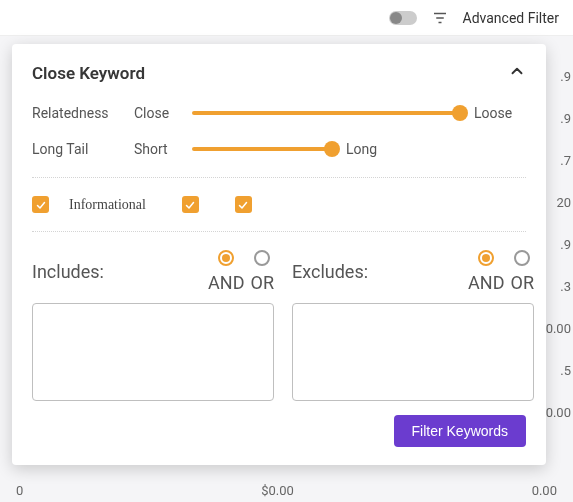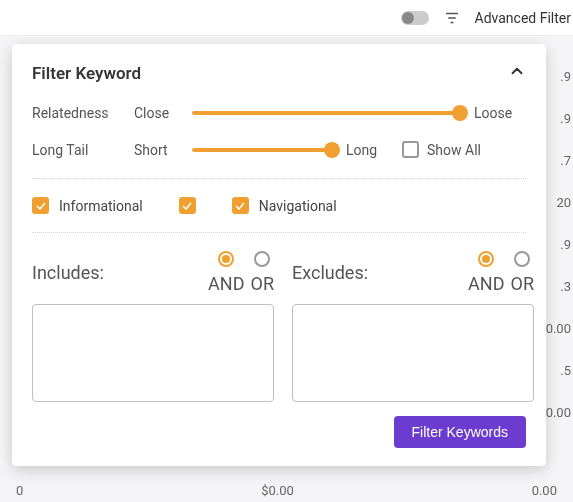--- a/index.html
+++ b/index.html
@@ -13,21 +13,21 @@
     position: relative;
     overflow: hidden;
   }
   .topbar {
     height: 36px;
     background: #fff;
     display: flex;
     justify-content: flex-end;
     align-items: center;
     gap: 14px;
-    padding-right: 2px;
+    padding-right: 14px;
     border-bottom: 1px solid #eee;
   }
   .toggle {
     width: 28px; height: 14px; border-radius: 7px; background: #ccc;
     position: relative;
   }
   .toggle::after {
     content: ""; position: absolute; left: 1px; top: 1px;
     width: 12px; height: 12px; background: #888; border-radius: 50%;
   }
@@ -84,21 +84,21 @@
   .checkbox-sq, .checkbox-empty {
     width: 17px; height: 17px; border-radius: 3px; display: inline-flex;
     align-items: center; justify-content: center; flex-shrink:0;
   }
   .checkbox-sq { background: #f0a030; }
   .checkbox-sq svg { stroke: #fff; }
   .checkbox-empty { border: 2px solid #999; }
   .showall { display:flex; align-items:center; gap:8px; color:#555; }
   .dotted { border: none; border-top: 1px dotted #d4d4d4; margin: 8px 0 18px; }
   .chkrow { display:flex; gap:36px; margin-bottom: 18px; }
-  .chk { display:flex; align-items:flex-end; gap:10px; color:#444; }
+  .chk { display:flex; align-items:flex-end; gap:20px; color:#444;font-family:Liberation Serif, serif; }
   .io-row { display:flex; gap:18px; }
   .io-col { flex:1; display:flex; flex-direction:column; }
   .io-head { display:flex; align-items:center; margin-bottom:10px; font-size:18px; }
   .io-head .io-label { flex:1; }
   .radio-wrap { display:flex; align-items:center; gap:6px; margin-left:6px;flex-direction:column; }
   .radio {
     width:16px; height:16px; border-radius:50%; border:2px solid #999;
     display:inline-flex; align-items:center; justify-content:center;
   }
   .radio.checked { border-color:#f0a030; }
@@ -140,21 +140,21 @@
   <div>0.00</div>
 </div>
 <div class="bgfooter">
   <span>0</span>
   <span>$0.00</span>
   <span>0.00</span>
 </div>
 
 <div class="panel">
   <div class="panel-head">
-    <div class="panel-title">Filter Keyword</div>
+    <div class="panel-title">Close Keyword</div>
     <span class="chevron">
       <svg width="18" height="18" viewBox="0 0 24 24" fill="none" stroke="#333" stroke-width="2.5" stroke-linecap="round" stroke-linejoin="round">
           <polyline points="6 15 12 9 18 15"></polyline>
         </svg>
     </span>
   </div>
 
   <div class="row">
     <span class="label">Relatedness</span>
     <span class="minlab">Close</span>
@@ -164,24 +164,20 @@
     <span class="maxlab">Loose</span>
   </div>
 
   <div class="row">
     <span class="label">Long Tail</span>
     <span class="minlab">Short</span>
     <div class="slider" style="flex:0 0 140px">
       <div class="thumb" style="left:100%"></div>
     </div>
     <span style="width:42px">Long</span>
-    <div class="showall">
-      <span class="checkbox-empty"></span>
-      <span>Show All</span>
-    </div>
   </div>
 
   <hr class="dotted">
 
   <div class="chkrow">
     <div class="chk">
       <span class="checkbox-sq">
         <svg width="12" height="12" viewBox="0 0 24 24" fill="none" stroke-width="3" stroke-linecap="round" stroke-linejoin="round">
             <polyline points="5 13 10 18 19 7"></polyline>
           </svg>
@@ -194,21 +190,20 @@
             <polyline points="5 13 10 18 19 7"></polyline>
           </svg>
       </span>
     </div>
     <div class="chk">
       <span class="checkbox-sq">
         <svg width="12" height="12" viewBox="0 0 24 24" fill="none" stroke-width="3" stroke-linecap="round" stroke-linejoin="round">
             <polyline points="5 13 10 18 19 7"></polyline>
           </svg>
       </span>
-      <span>Navigational</span>
     </div>
   </div>
 
   <hr class="dotted">
 
   <div class="io-row">
     <div class="io-col">
       <div class="io-head">
         <span class="io-label">Includes:</span>
         <div class="radio-wrap">

